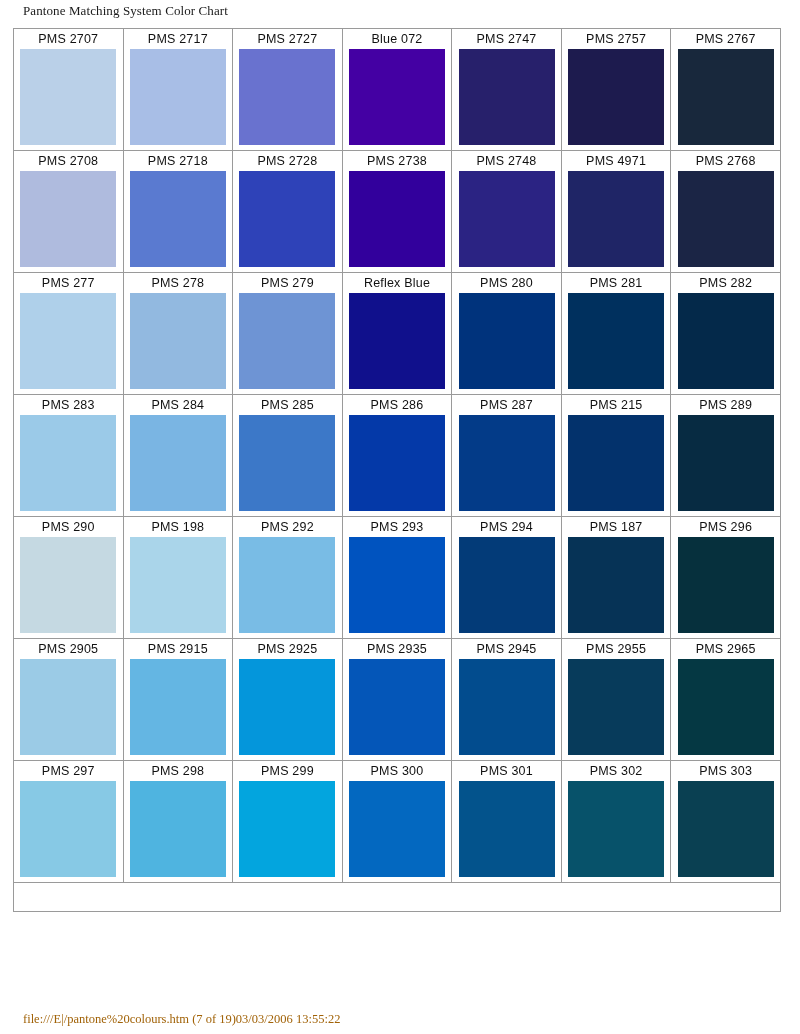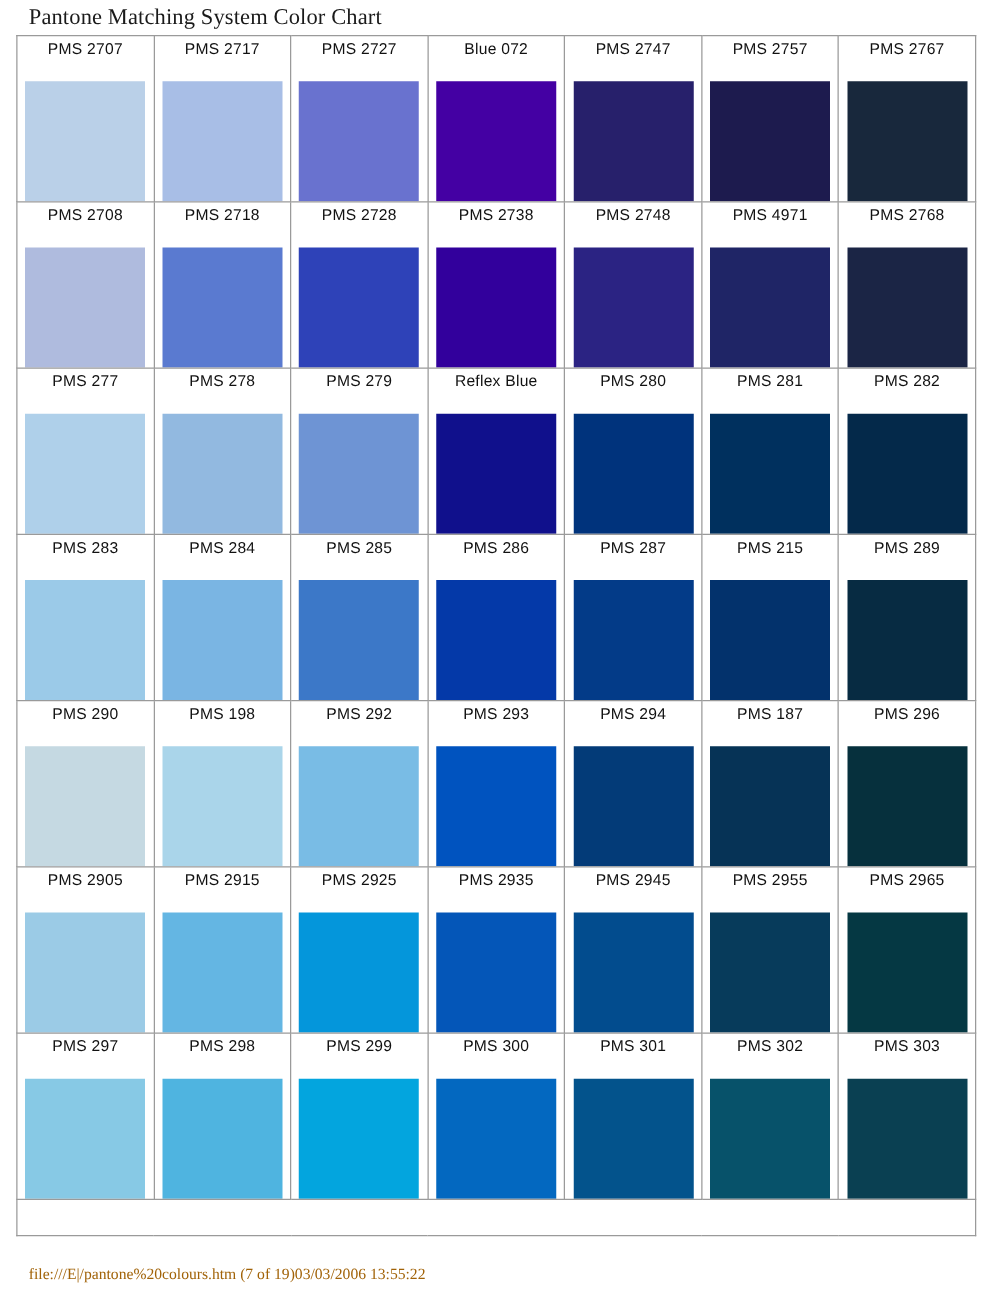--- a/index.html
+++ b/index.html
@@ -13,21 +13,21 @@
     position: relative;
     font-family: "Liberation Sans", sans-serif;
     overflow: hidden;
   }
 
   #page-title {
     position: absolute;
     left: 23px;
     top: 3px;
     font-family: "Liberation Serif", serif;
-    font-size: 18px;
+    font-size: 13px;
     color: #1a1a1a;
     white-space: nowrap;
     letter-spacing: 0.1px;
   }
 
   #chart-table {
     position: absolute;
     left: 13px;
     top: 28px;
     width: 760px;
@@ -54,21 +54,21 @@
   }
 
   .swatch-label {
     display: block;
     text-align: center;
     font-family: "Liberation Sans", sans-serif;
     font-size: 12.5px;
     color: #111111;
     line-height: 15px;
     padding-top: 3px;
-    padding-bottom: 18px;
+    padding-bottom: 2px;
     white-space: nowrap;
     letter-spacing: 0.2px;
   }
 
   .swatch-chip {
     display: block;
     margin: 0 auto;
     width: 96px;
     height: 96px;
   }

